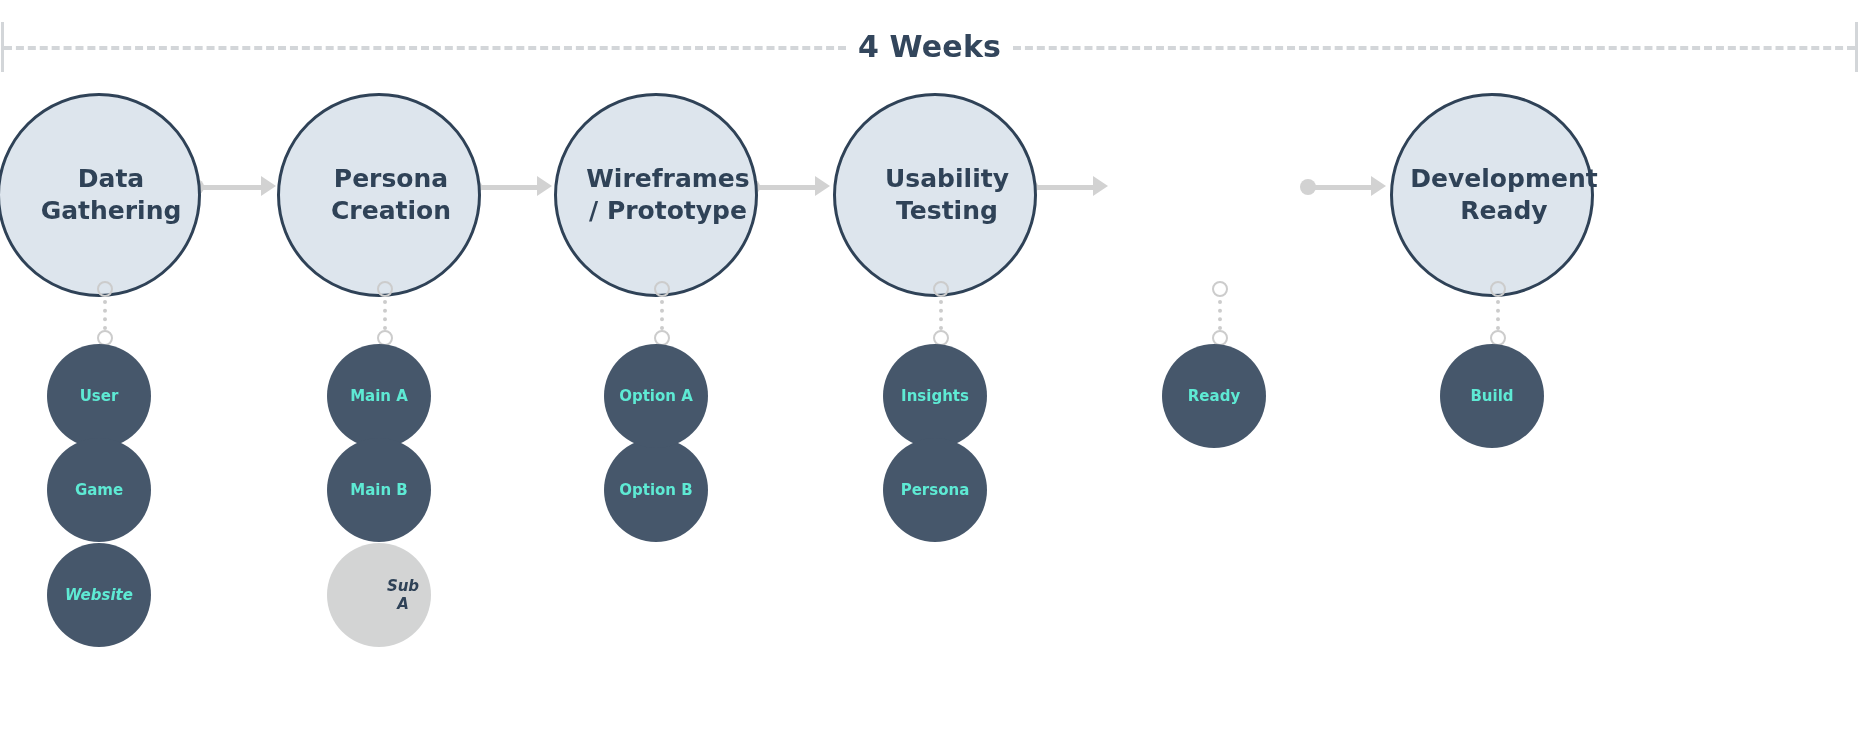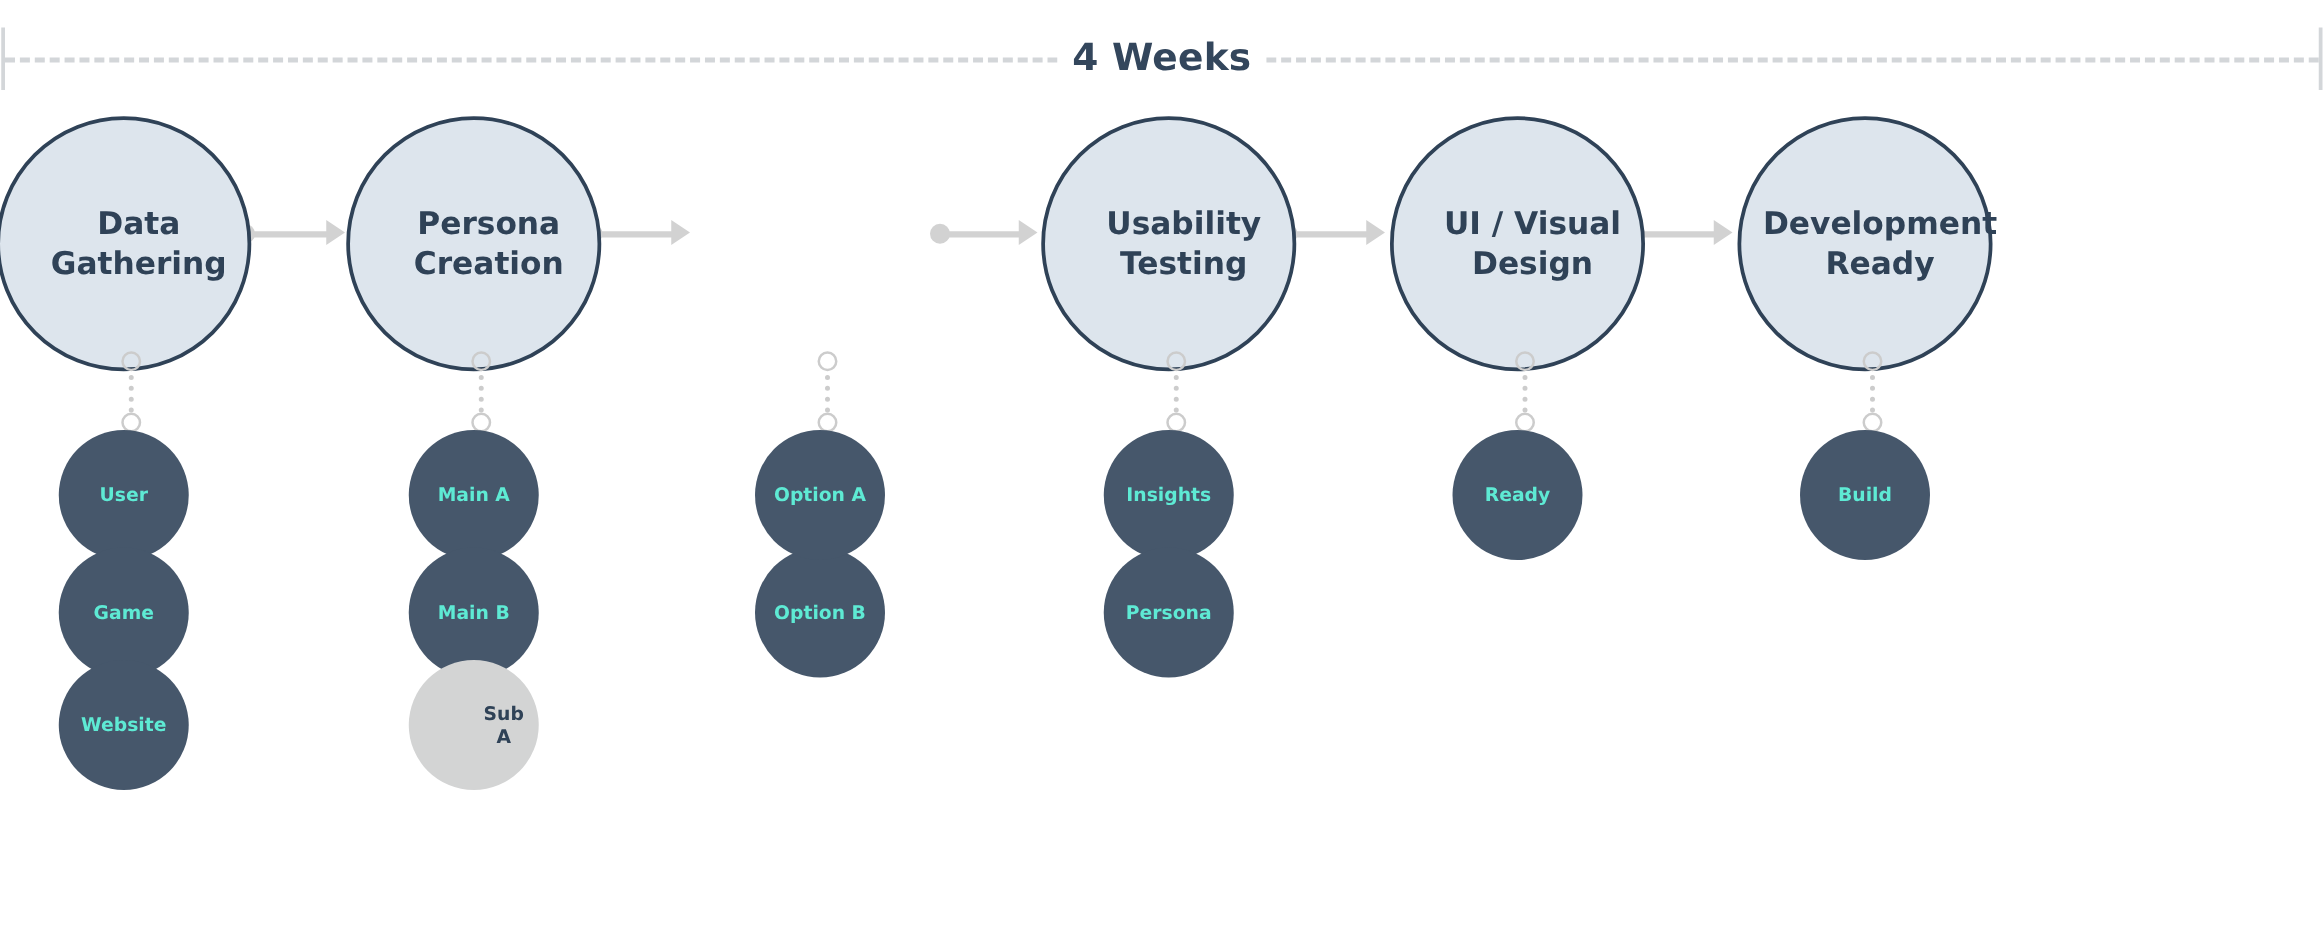--- a/index.html
+++ b/index.html
@@ -146,21 +146,21 @@
     font-size: 15px;
     font-weight: bold;
     color: #5eead4;
     line-height: 1.2;
     padding: 0 4px;
   }
   .sub-node.muted .sub-label { color: #2f4257; margin-left: 48px; }
 
   .sub-node.row0 { top: 344px; }
   .sub-node.row1 { top: 438px; }
-  .sub-node.row2 { top: 528px; }
+  .sub-node.row2 { top: 543px; font-style: italic; }
 
   
   .arrow {
     position: absolute;
     top: 175px;
     height: 18px;
   }
   .arrow-dot {
     position: absolute;
     left: 0;
@@ -263,20 +263,24 @@
           <div class="sub-label">Main A</div>
         </div>
         <div class="sub-node row1">
           <div class="sub-label">Main B</div>
         </div>
         <div class="sub-node row2 muted">
           <div class="sub-label">Sub A</div>
         </div>
       </div>
       <div class="column" style="left: 542px;">
+        <div class="main-node">
+          <div class="main-label">Wireframes
+/ Prototype</div>
+        </div>
         <div class="drop-connector">
           <div class="drop-ring top"></div>
           <div class="drop-dots"></div>
           <div class="drop-ring bottom"></div>
         </div>
         <div class="sub-node row1">
           <div class="sub-label">Option B</div>
         </div>
         <div class="sub-node row0">
           <div class="sub-label">Option A</div>
@@ -293,24 +297,20 @@
           <div class="drop-ring bottom"></div>
         </div>
         <div class="sub-node row0">
           <div class="sub-label">Insights</div>
         </div>
         <div class="sub-node row1">
           <div class="sub-label">Persona</div>
         </div>
       </div>
       <div class="column" style="left: 1100px;">
-        <div class="main-node">
-          <div class="main-label">UI / Visual
-Design</div>
-        </div>
         <div class="drop-connector">
           <div class="drop-ring top"></div>
           <div class="drop-dots"></div>
           <div class="drop-ring bottom"></div>
         </div>
         <div class="sub-node row0">
           <div class="sub-label">Ready</div>
         </div>
       </div>
       <div class="column" style="left: 1378px;">

